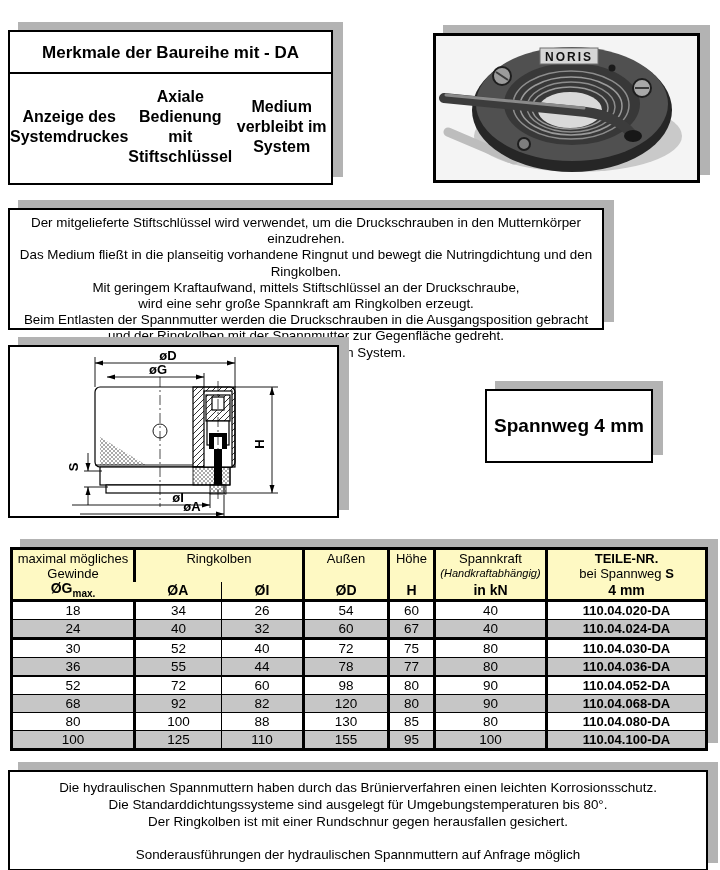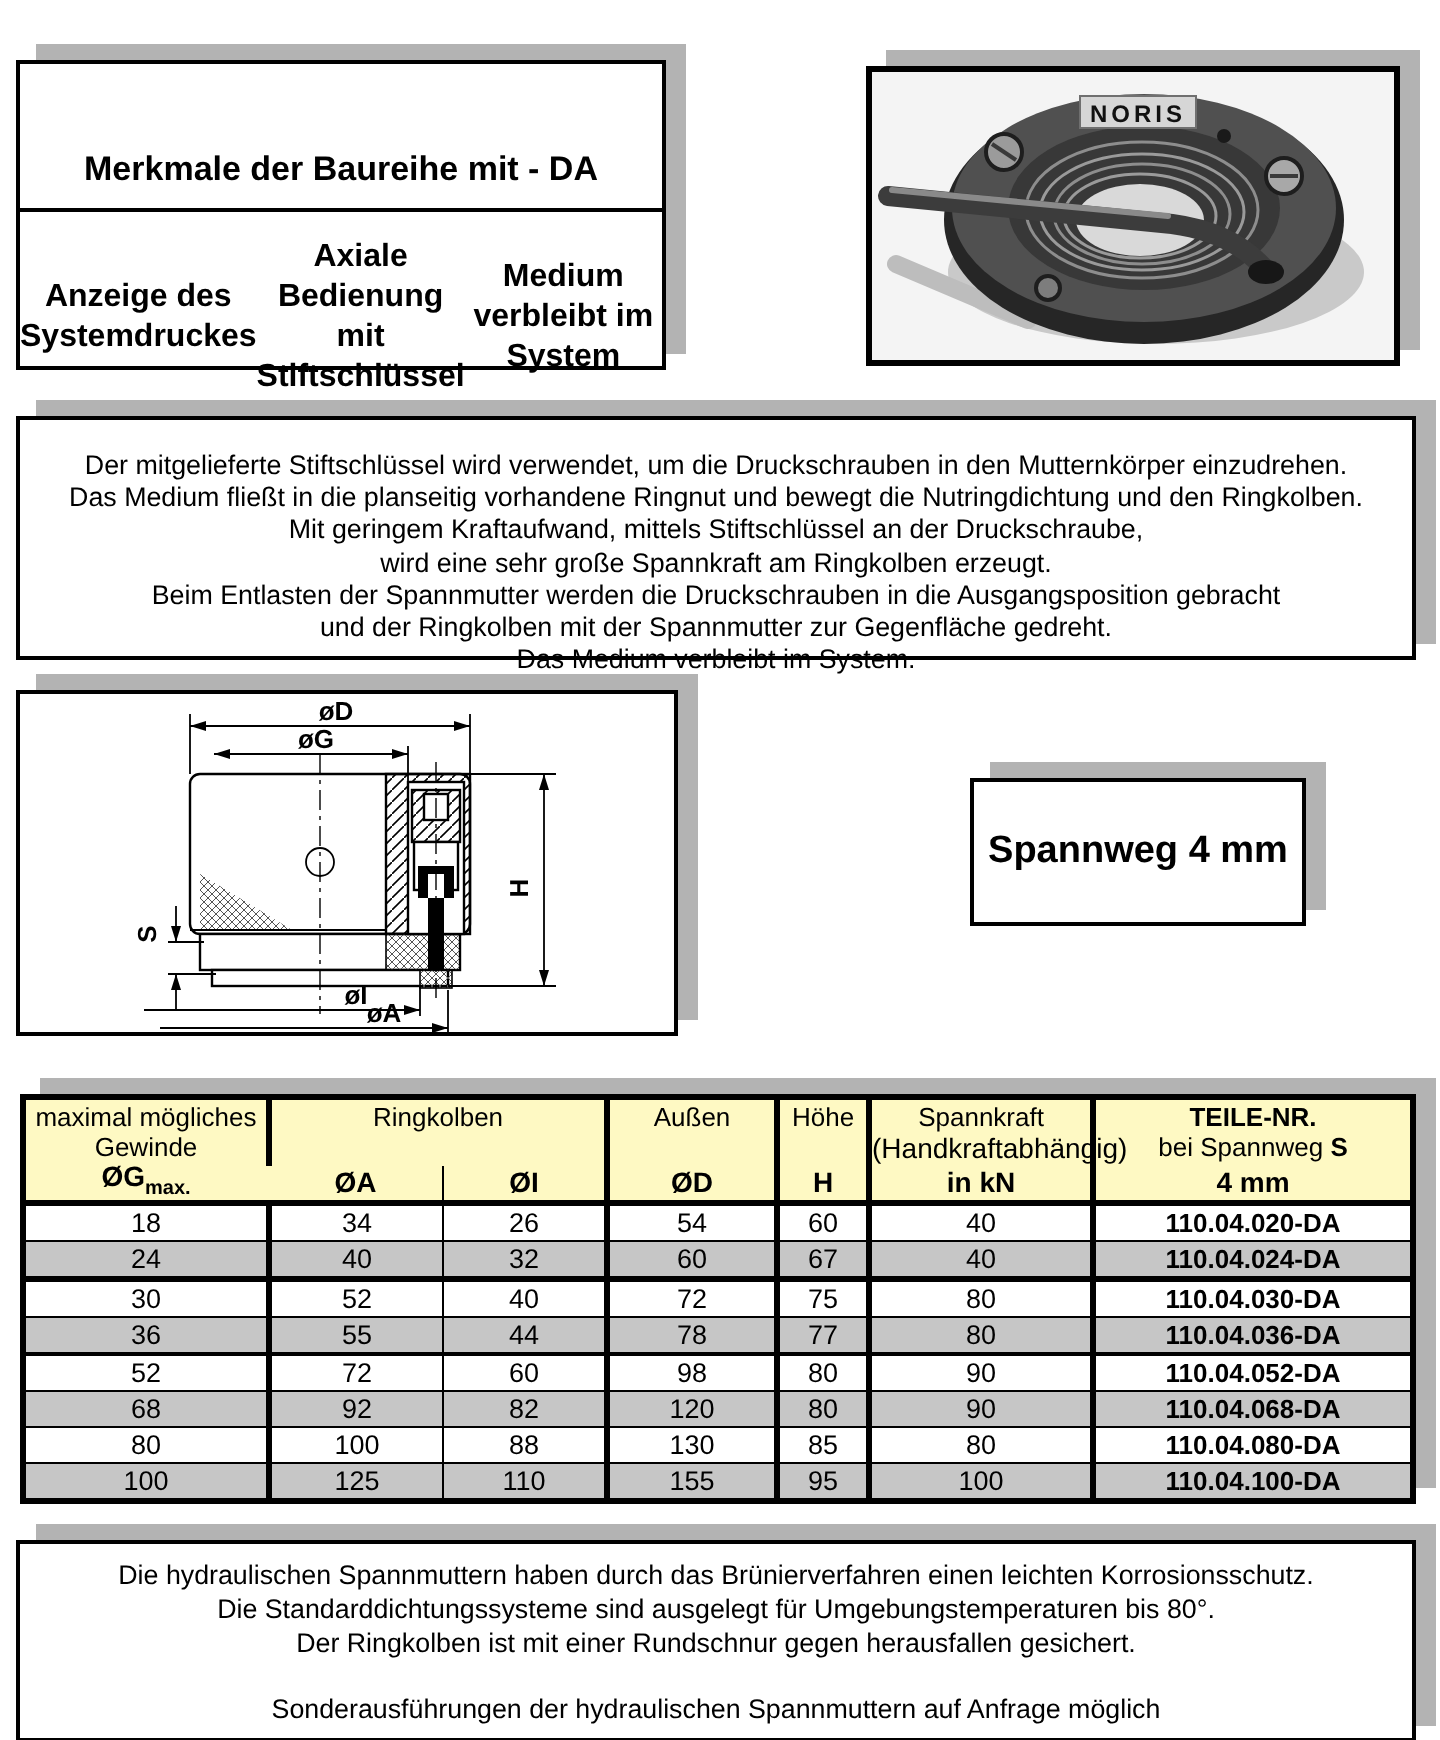--- a/index.html
+++ b/index.html
@@ -5,30 +5,30 @@
   * { margin: 0; padding: 0; box-sizing: border-box; }
   html, body { background: #ffffff; }
   body { font-family: "Liberation Sans", sans-serif; color: #000; }
   #page { position: relative; width: 720px; height: 870px; background: #fff; overflow: hidden; }
 
   .shadowed { box-shadow: 10px -8px 0 0 #b3b3b3; }
   .box { position: absolute; background: #fff; border: 2px solid #000; }
 
   
   #features { left: 8px; top: 30px; width: 325px; height: 155px; }
-  #features .title { font-size: 17px; font-weight: bold; text-align: center; padding: 11px 4px 9px; border-bottom: 2px solid #000; margin-top: 32px; }
+  #features .title { font-size: 17px; font-weight: bold; text-align: center; padding: 11px 4px 9px; border-bottom: 2px solid #000; }
   #features .items { display: flex; justify-content: space-evenly; align-items: center; height: calc(100% - 46px); }
   #features .item { font-size: 16px; font-weight: bold; text-align: center; line-height: 1.25; white-space: pre-line; }
 
   
   #photo { position: absolute; left: 433px; top: 33px; width: 267px; height: 150px; background: #fff; border: 3px solid #000; }
   #photo svg { display: block; width: 100%; height: 100%; }
 
   
-  #description { left: 8px; top: 208px; width: 700px; height: 122px; padding-top: 15px; }
+  #description { left: 8px; top: 208px; width: 596px; height: 122px; padding-top: 5px; }
   #description .line { text-align: center; font-size: 13.4px; line-height: 16.2px; }
 
   
   #drawing-box { left: 8px; top: 345px; width: 331px; height: 173px; }
   #drawing-box svg { display: block; width: 100%; height: 100%; }
   .dimtext { font: bold 13px "Liberation Sans", sans-serif; fill: #000; }
 
   
   #spannweg { left: 485px; top: 389px; width: 168px; height: 74px; display: flex; align-items: center; justify-content: center; }
   #spannweg span { font-size: 19px; font-weight: bold; }
@@ -39,21 +39,21 @@
   #dims col.c4 { width: 85px; } #dims col.c5 { width: 46px; } #dims col.c6 { width: 112px; } #dims col.c7 { width: 160px; }
   #dims th, #dims td { border-left: 3px solid #000; text-align: center; font-weight: normal; padding: 0; }
   #dims th:first-child, #dims td:first-child { border-left: none; }
   #dims thead { background: #fef9c3; }
   #dims thead tr.hrow1 th { height: 32px; vertical-align: top; padding-top: 2px; font-size: 13px; line-height: 1.12; }
   #dims thead tr.hrow2 th { height: 18px; vertical-align: bottom; padding-bottom: 1px; font-size: 14px; font-weight: bold; }
   #dims thead tr.hrow2 th, #dims th.gewinde { border-bottom: 3px solid #000; }
   #dims th.gewinde { vertical-align: middle; padding-top: 0; }
   #dims .sym { font-weight: bold; font-size: 14px; }
   #dims .sym sub { font-size: 10px; margin-top: 32px; }
-  #dims .small-note { font-size: 14px; display: block; }
+  #dims .small-note { font-size: 11px; display: block; font-style: italic; }
   #dims .thin-l { border-left-width: 1px; }
   #dims tbody td { height: 17px; font-size: 13.5px; line-height: 17px; border-top: 1px solid #000; }
   #dims tbody tr:nth-child(even) { background: #c6c6c6; }
   #dims tbody tr.ge3 td { border-bottom: 3px solid #000; }
   #dims tbody tr.ge2 td { border-bottom: 2px solid #000; }
   #dims td.part { font-weight: bold; font-size: 13px; }
   #dims b { font-weight: bold; }
 
   
   #notes { left: 8px; top: 770px; width: 700px; height: 101px; padding-top: 8px; }

